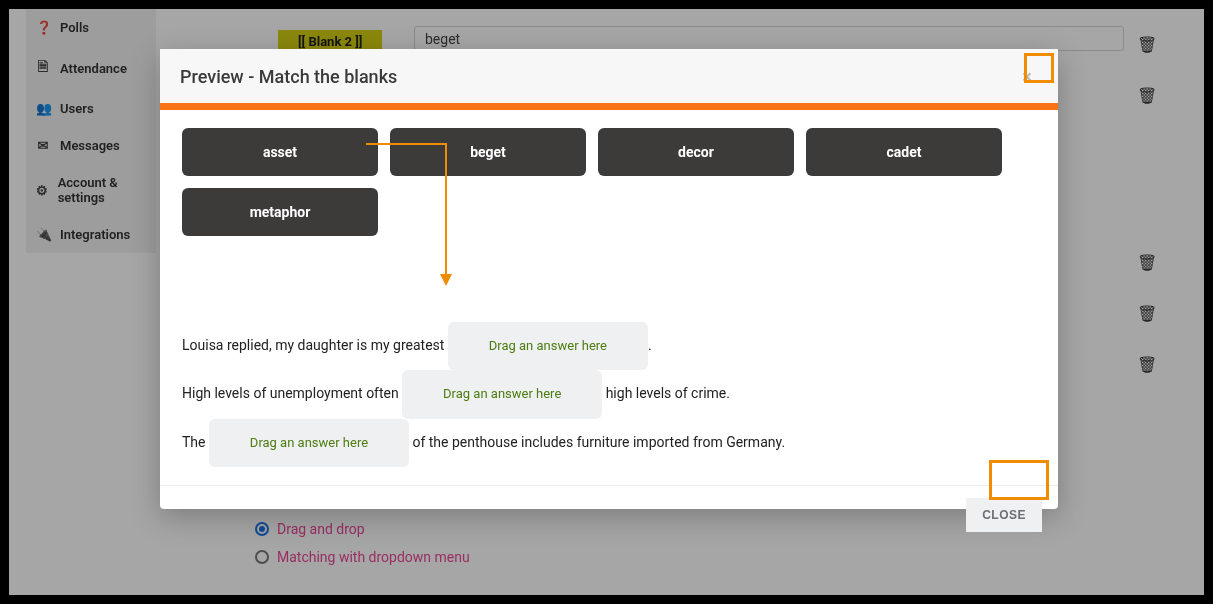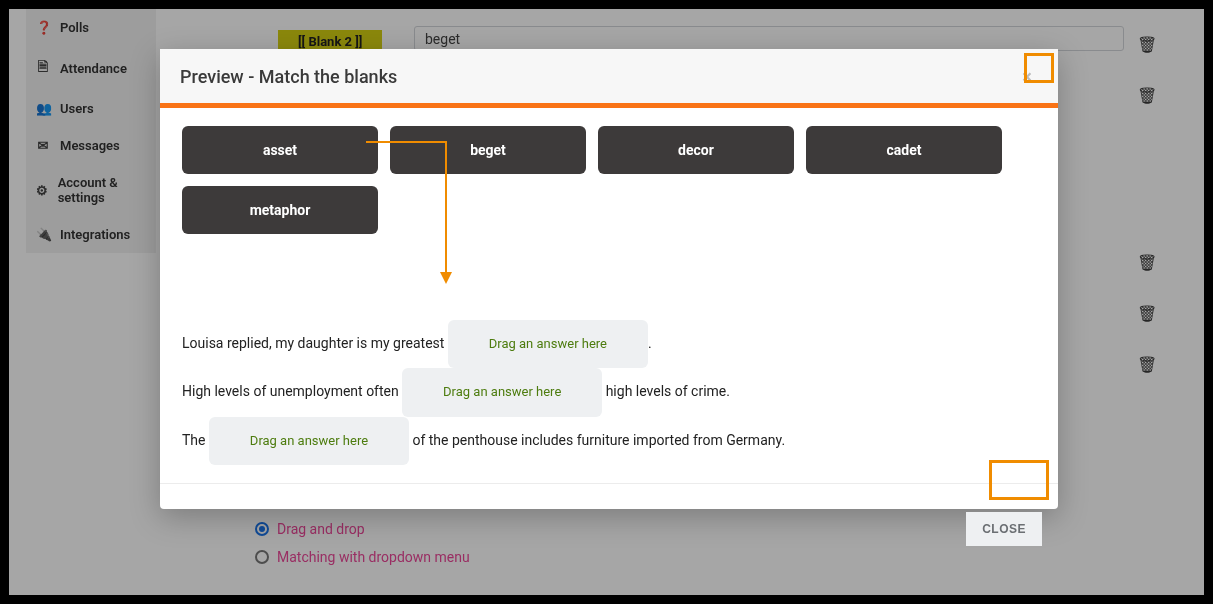--- a/index.html
+++ b/index.html
@@ -65,21 +65,21 @@
 
     
     .modal {
       position:absolute; left:151px; top:40px;
       width:898px; height:460px;
       background:#fff; border-radius:4px;
       box-shadow:0 8px 30px rgba(0,0,0,0.25);
       display:flex; flex-direction:column;
     }
     .modal-header {
-      background:#f7f7f7; border-bottom:5px solid #f97316;
+      background:#f7f7f7; border-bottom:7px solid #f97316;
       padding:16px 20px; display:flex; align-items:center; justify-content:space-between;
     }
     .modal-title { font-size:18px; color:#3a3a3a; font-weight:500; }
     .modal-close {
       width:22px; height:22px; display:flex; align-items:center; justify-content:center;
       color:#bbb; font-size:18px; font-weight:700; cursor:pointer;
     }
     .highlight-close { border:3px solid #f08c00; padding:2px; position:absolute; right:4px; top:44px; }
 
     .modal-body { padding:18px 22px; flex:1; position:relative; }
@@ -95,21 +95,21 @@
 
     .sentences { margin-top:86px; font-size:14px; color:#222; line-height:2.8; }
     .drop {
       display:inline-block; min-width:200px; padding:6px 18px;
       background:#eef0f2; border-radius:6px; color:#4d7c0f; font-size:13px;
       text-align:center; vertical-align:middle;
     }
 
     .modal-footer {
       border-top:1px solid #ececec;
-      padding:28px 16px; display:flex; justify-content:flex-end;
+      padding:12px 16px; display:flex; justify-content:flex-end;
     }
     .close-btn {
       background:#eef0f2; color:#6b6f73; font-weight:700; font-size:12px;
       letter-spacing:0.5px; padding:10px 16px; border:none; cursor:pointer;
     }
     .highlight-closebtn {
       border:3px solid #f08c00; padding:2px; position:absolute; right:9px; bottom:9px;
     }
   </style>
 </head>

